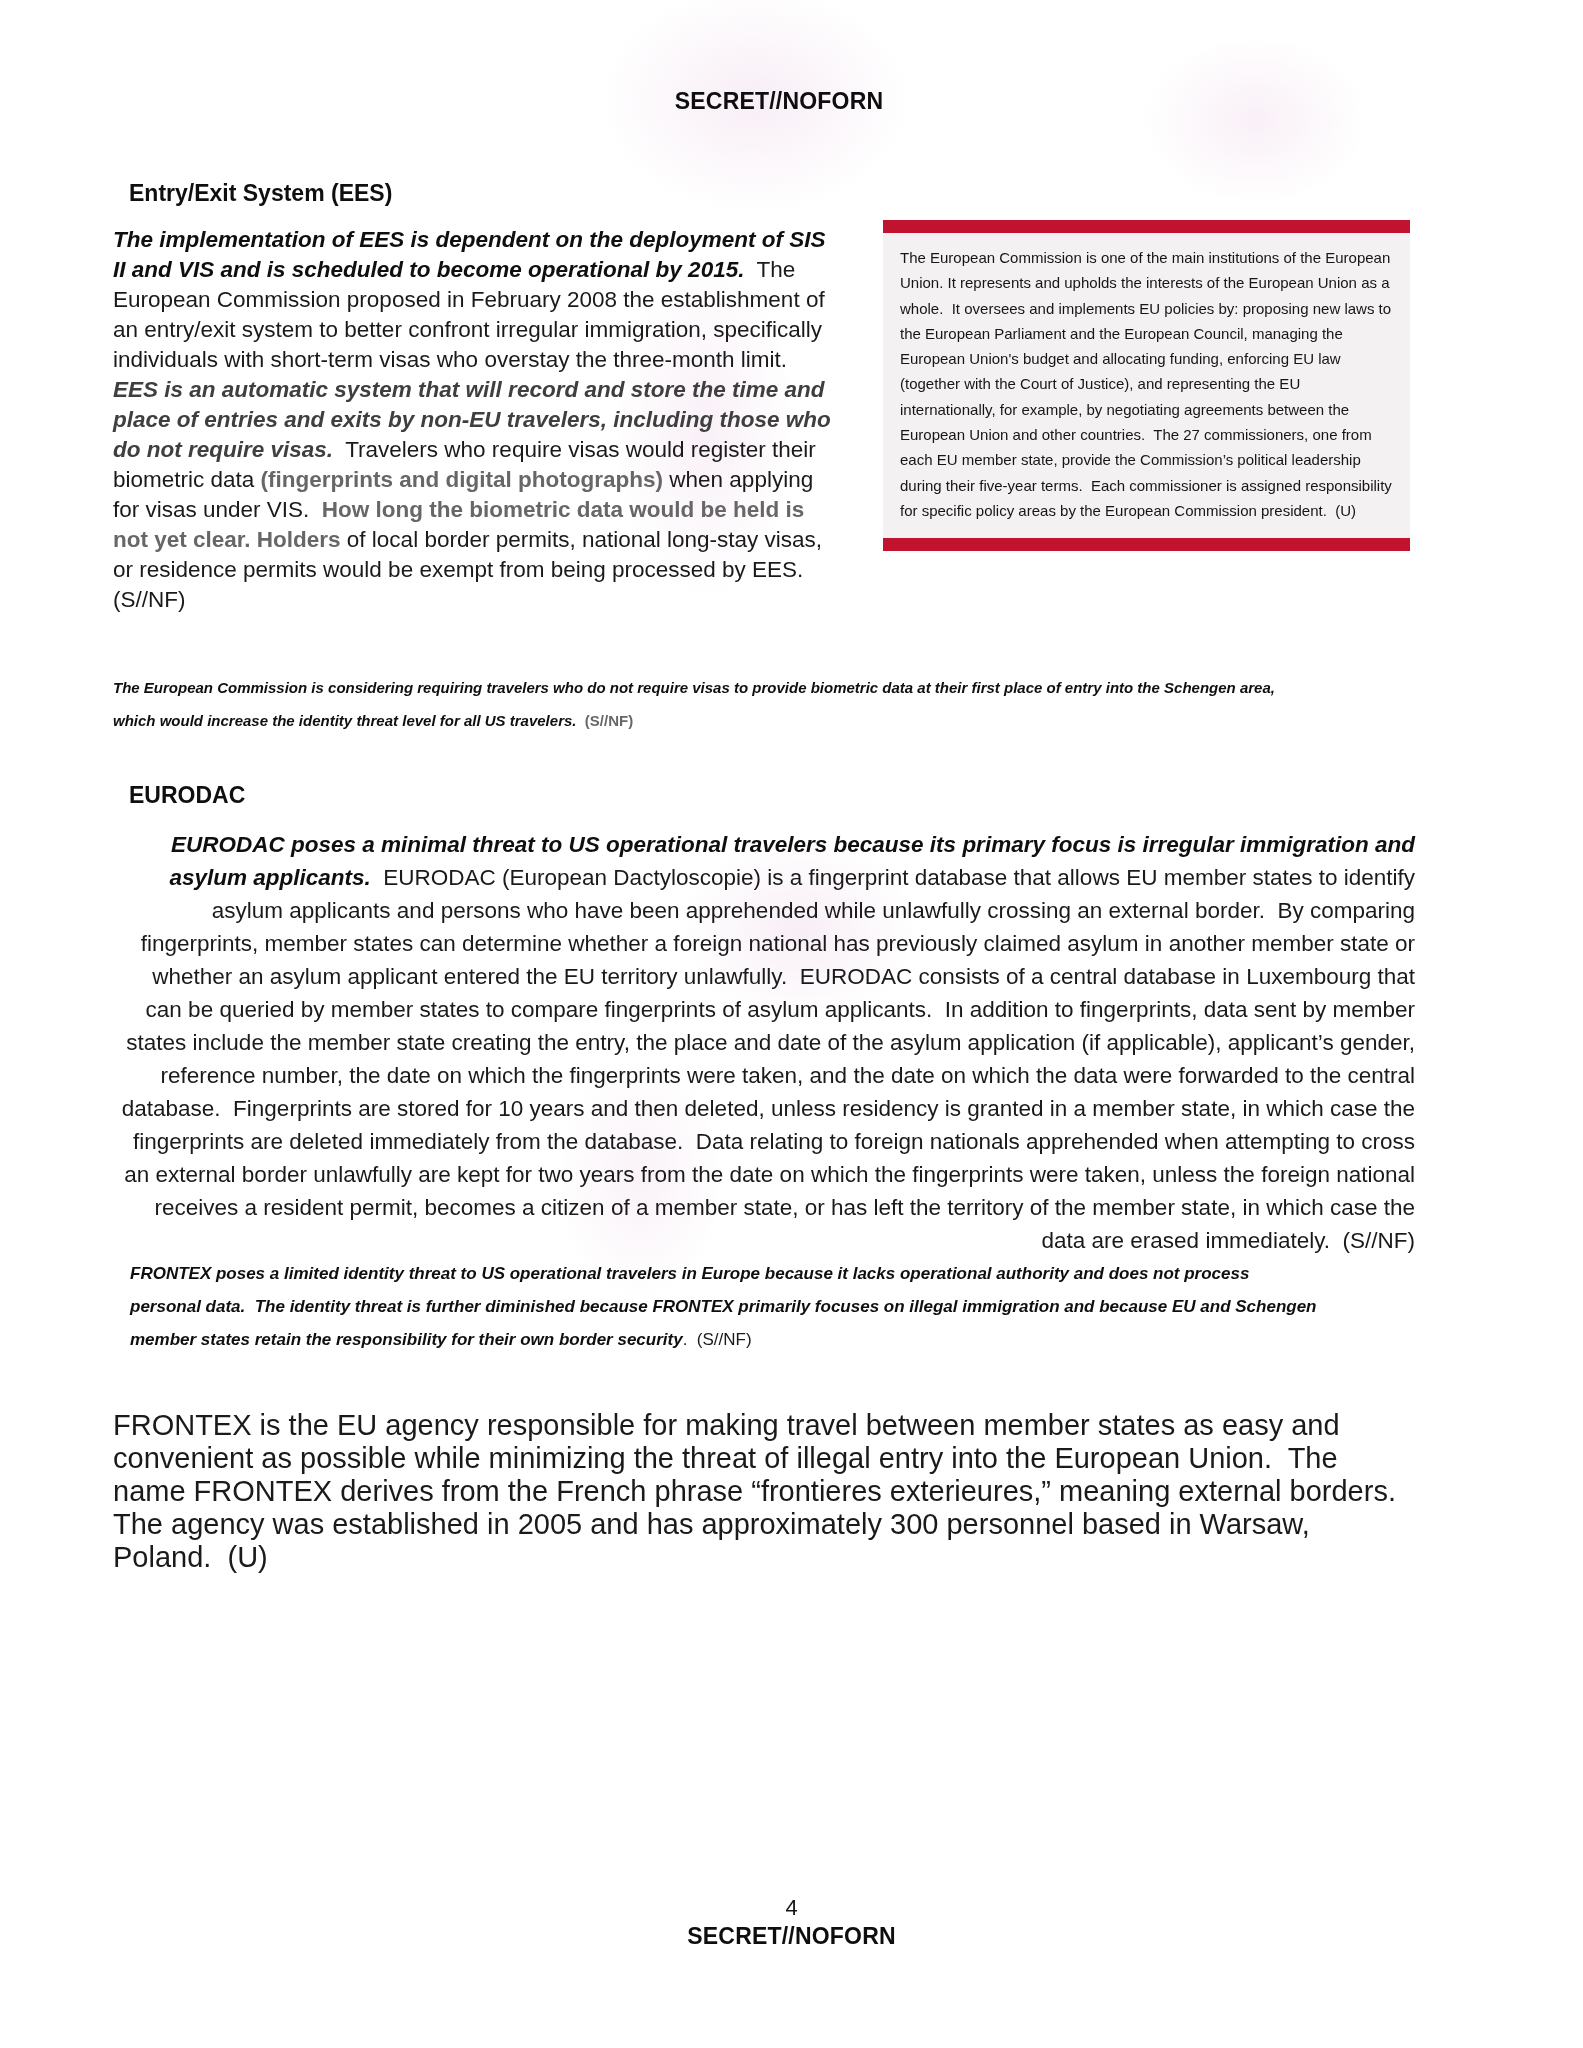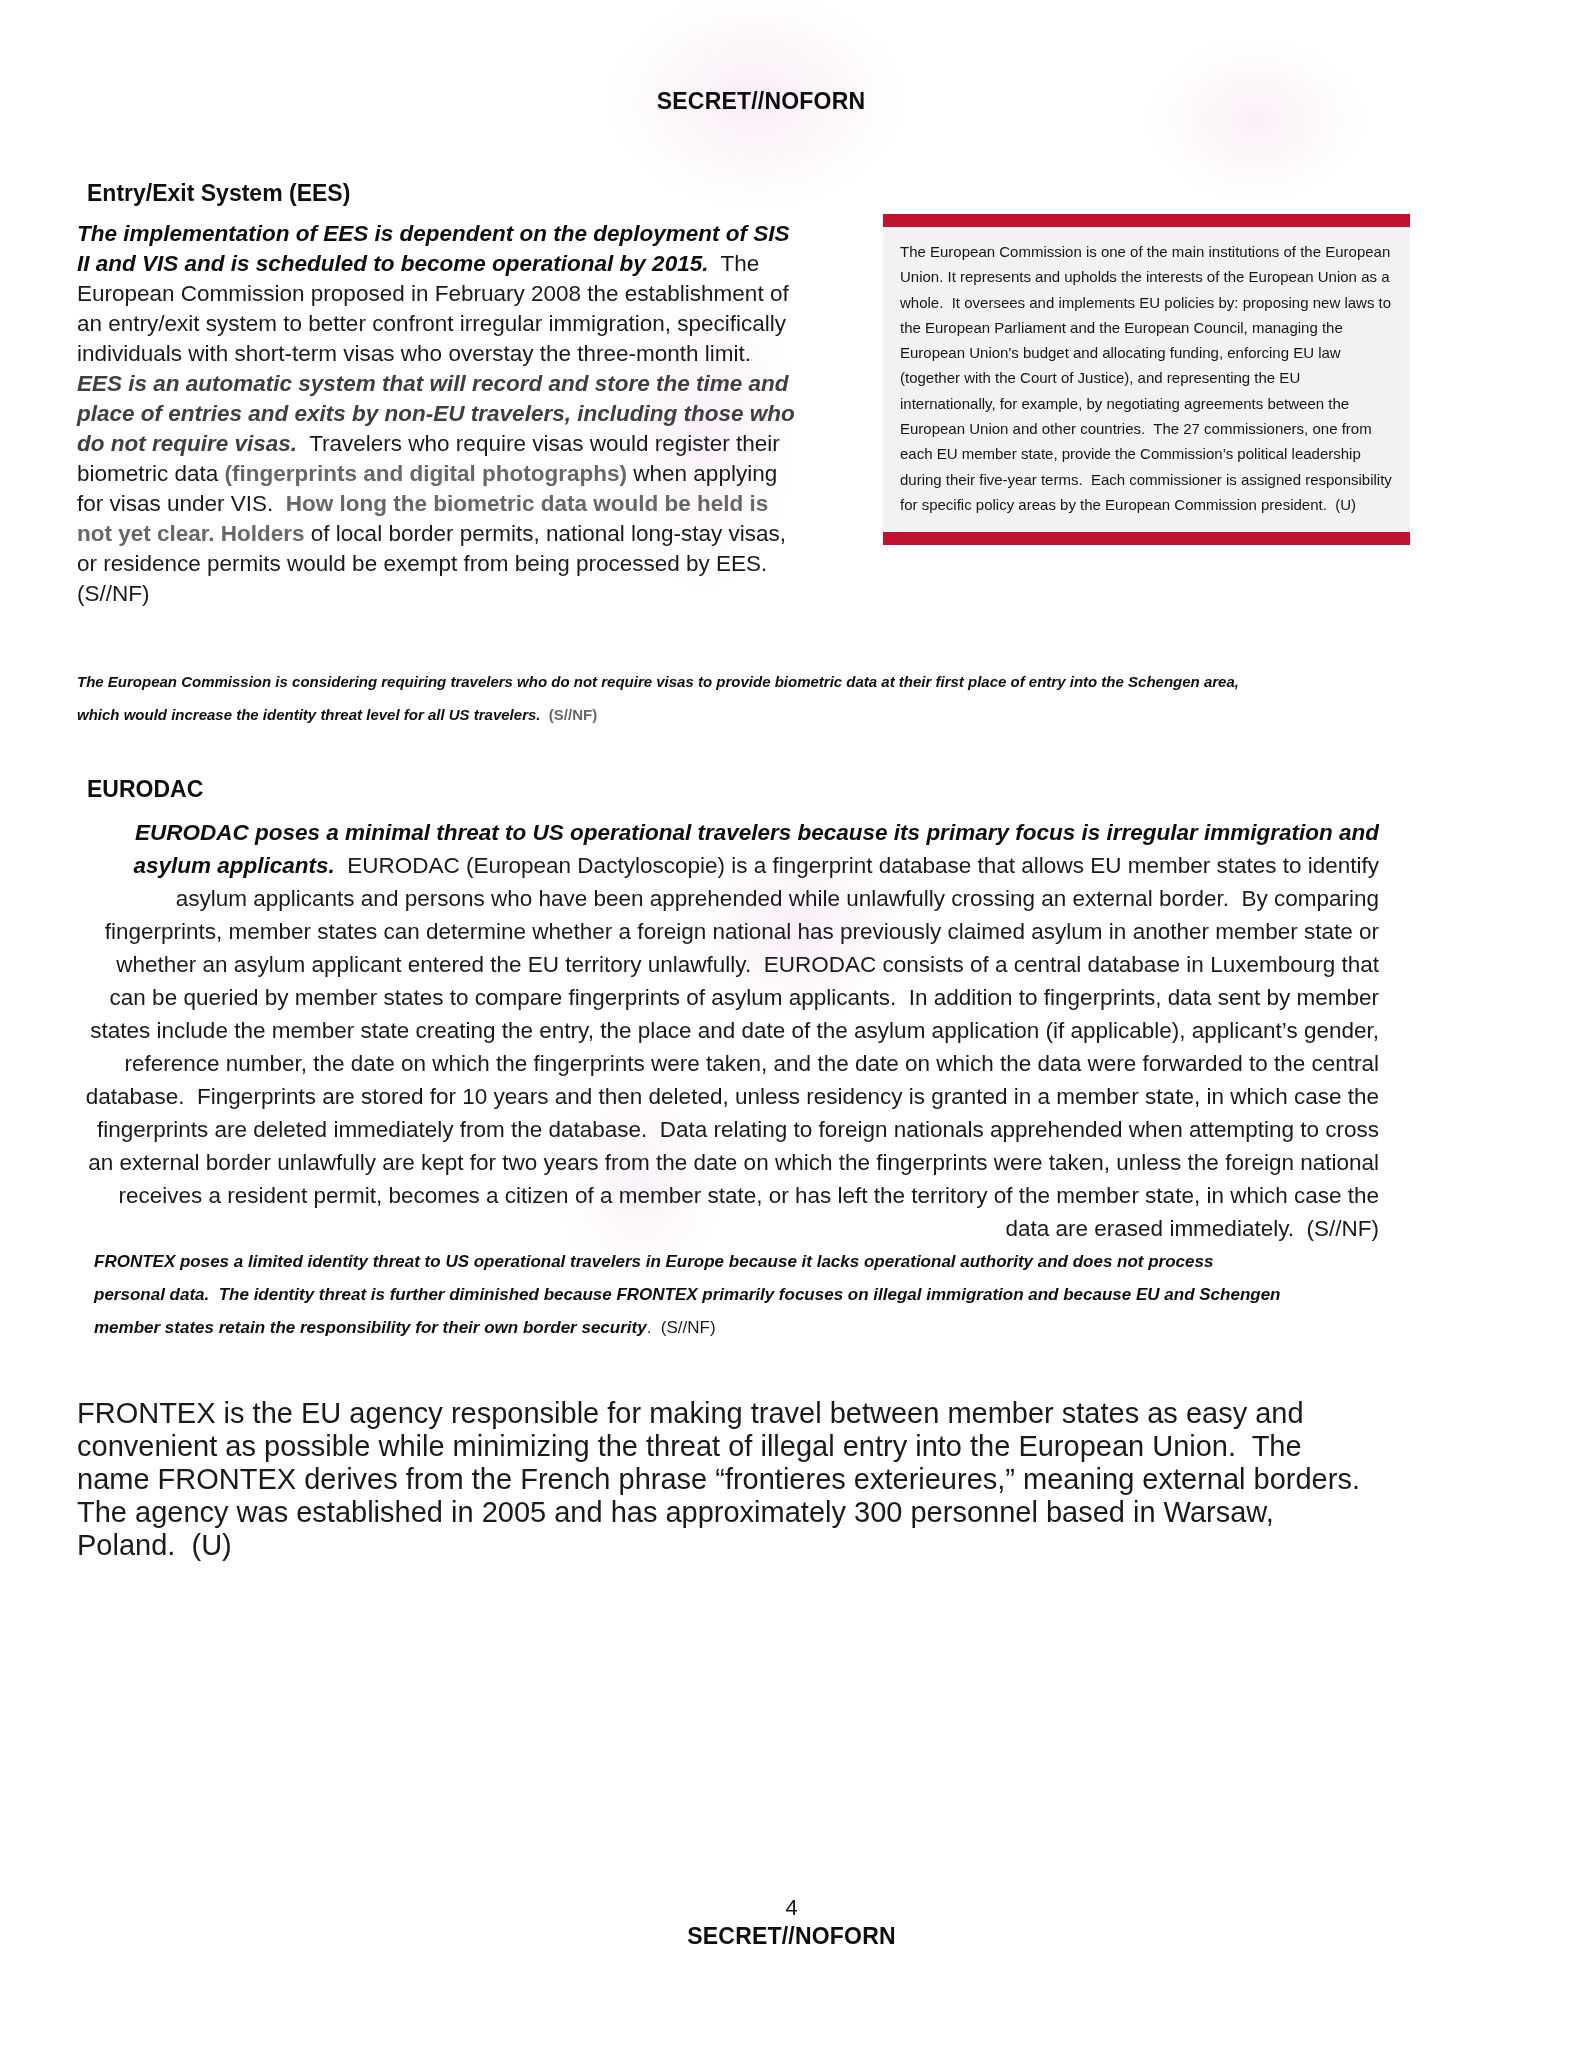--- a/index.html
+++ b/index.html
@@ -7,42 +7,42 @@
     width:1583px;height:2048px;
     background:#ffffff;
     font-family:"Liberation Sans", sans-serif;
     color:#1a1a1a;
     position:relative;
     overflow:hidden;
   }
   .page{
     position:absolute;inset:0;
     box-sizing:border-box;
-    padding:88px 138px 0 77px;
+    padding:88px 138px 0 113px;
     background:
       radial-gradient(ellipse 220px 160px at 755px 100px, #f8eef6 0%, rgba(248,238,246,0) 70%),
       radial-gradient(ellipse 130px 240px at 705px 430px, #f9f0f7 0%, rgba(249,240,247,0) 70%),
       radial-gradient(ellipse 170px 130px at 800px 930px, #f8eef6 0%, rgba(248,238,246,0) 70%),
       radial-gradient(ellipse 160px 120px at 1255px 120px, #f9f0f7 0%, rgba(249,240,247,0) 70%),
       radial-gradient(ellipse 120px 170px at 640px 1180px, #faf2f8 0%, rgba(250,242,248,0) 70%),
       #ffffff;
   }
   .classification{
     text-align:center;
     font-weight:bold;
     font-size:23px;
     color:#0e0e0e;
     letter-spacing:0.2px;
   }
   h2{
     font-size:23px;
     line-height:32px;
     font-weight:bold;
     color:#0f0f0f;
-    margin:10px;
+    margin:16px;
   }
   p{margin:0; white-space:pre-wrap;}
   .h-ees{margin-top:62px;}
   .two-col{
     display:flex;
     align-items:flex-start;
     margin-top:2px;
   }
   .col-left{
     width:727px;

